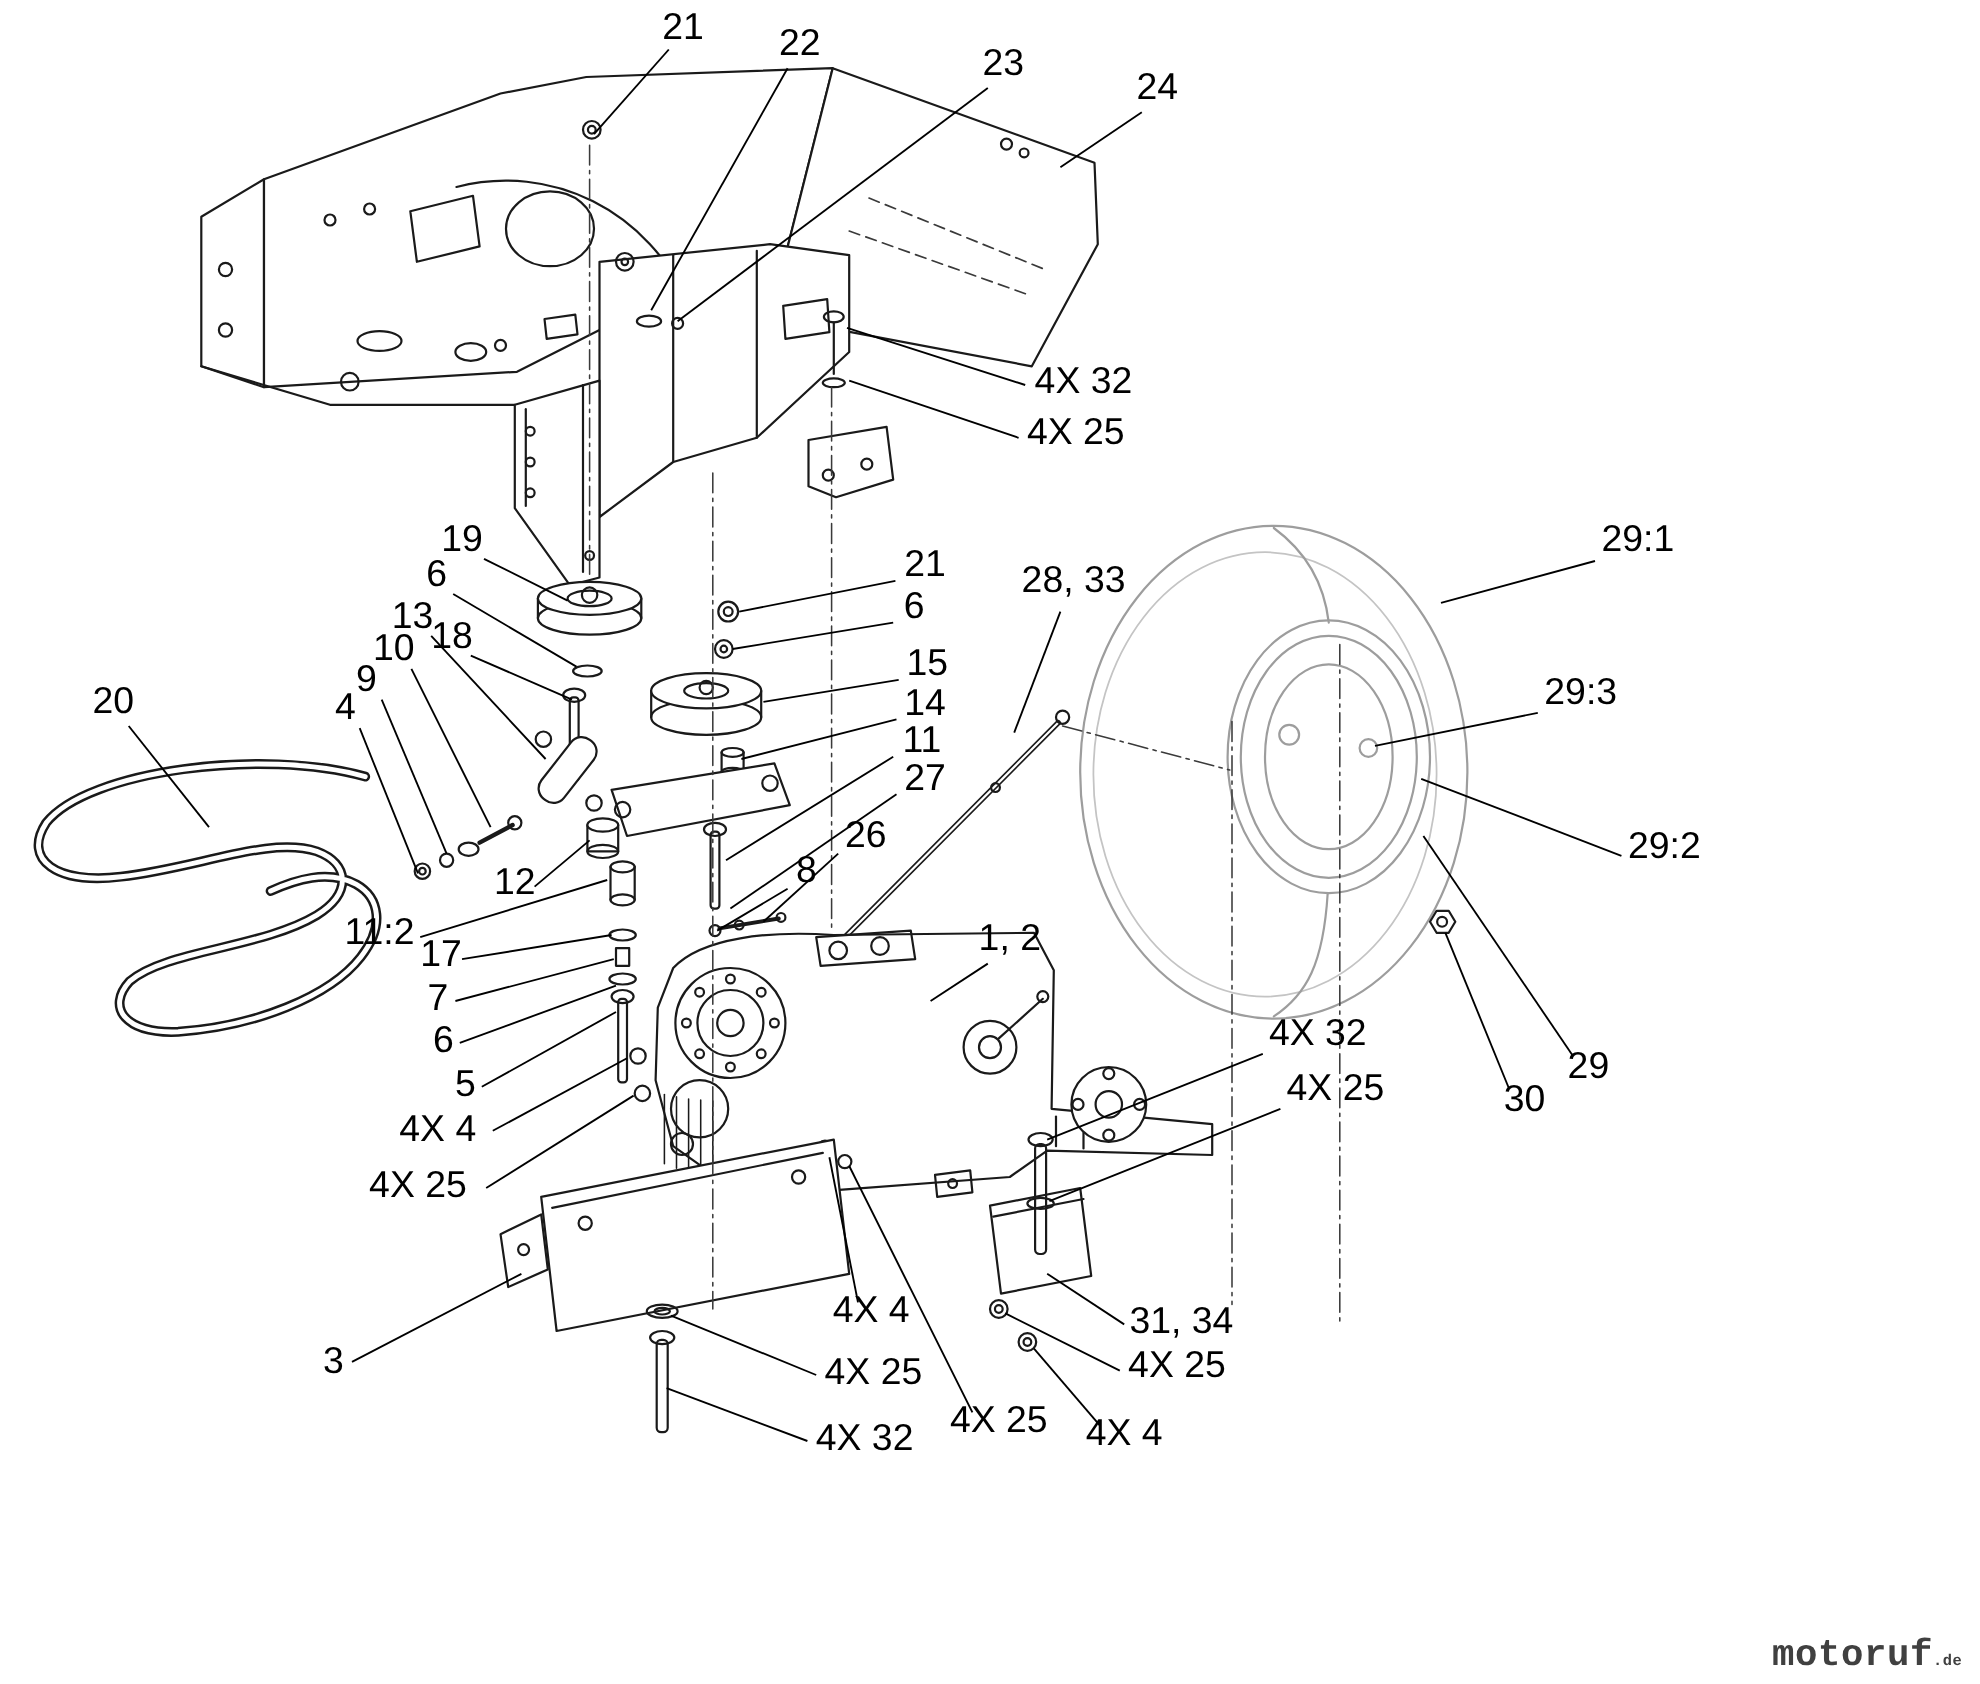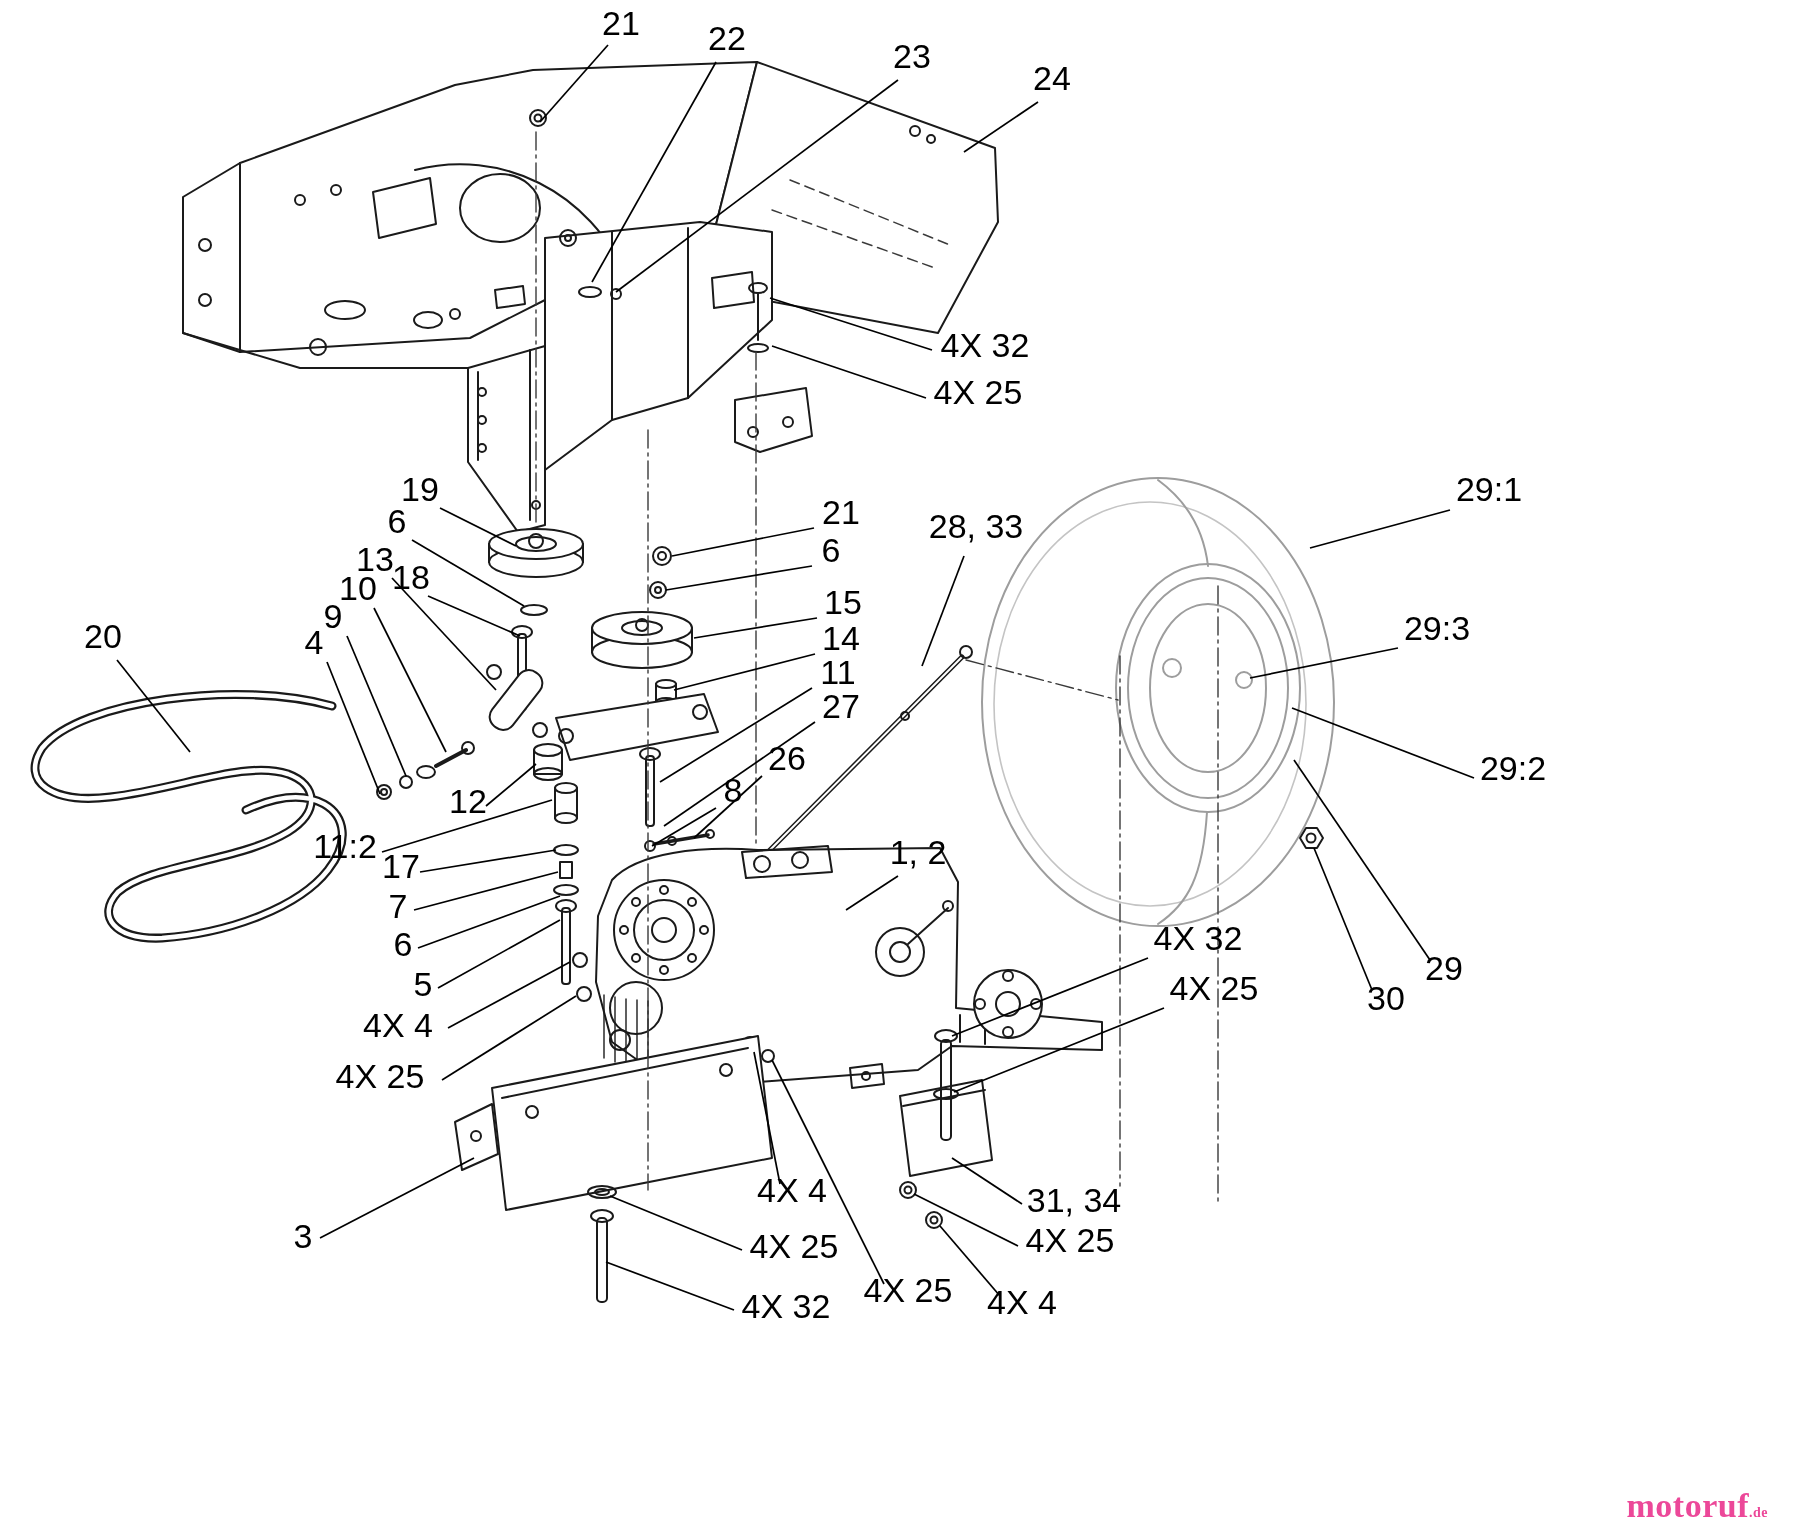--- a/index.html
+++ b/index.html
@@ -13,22 +13,22 @@
   .belt-outer{stroke-width:9;}
   .belt-inner{stroke:#fff;stroke-width:4.5;}
   .rod{stroke-width:5;}
   .rodcore{stroke:#fff;stroke-width:2;}
   .dashline{stroke:#3a3a3a;stroke-width:1.4;stroke-dasharray:18 5 3 5;fill:none;}
   .dashline2{stroke:#3a3a3a;stroke-width:1.5;stroke-dasharray:10 6;fill:none;}
   .thinline{stroke-width:1.4;}
   #leader-lines line{stroke:#000;stroke-width:1.7;}
   #callouts text{fill:#000;stroke:none;font-family:"Liberation Sans",sans-serif;
                  font-size:34px;text-anchor:middle;}
-  .brand{position:absolute;right:32px;bottom:6px;font-family:Liberation Serif, serif;
-         font-weight:700;font-size:34px;color:#ec4899;letter-spacing:.5px;}
+  .brand{position:absolute;right:16px;bottom:6px;font-family:Liberation Mono, monospace;
+         font-weight:700;font-size:34px;color:#404040;letter-spacing:.5px;}
   .brand .tld{font-size:14px;}
 </style>
 </head>
 <body>
 
 <div class="canvas">
   <svg id="diagram-svg" width="1800" height="1531" viewBox="0 0 1800 1531">
 
     <g id="artwork">
 

